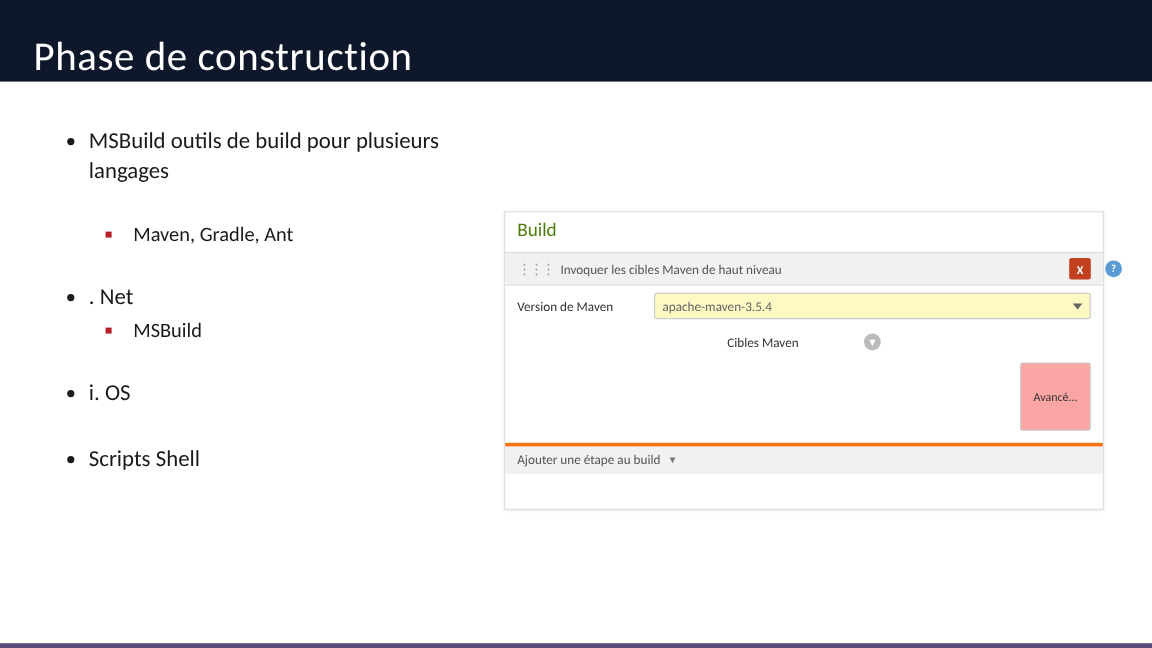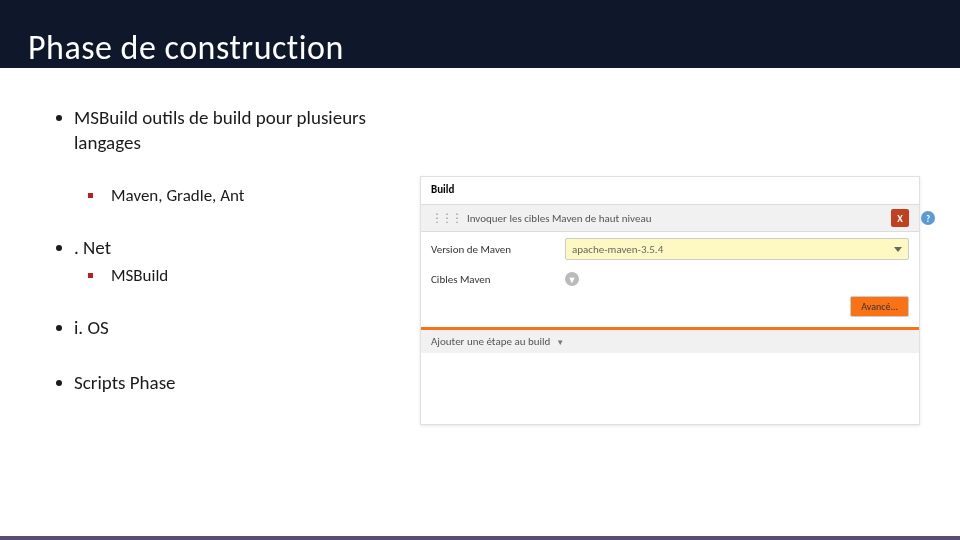--- a/index.html
+++ b/index.html
@@ -7,34 +7,34 @@
     .header { background: #0f172a; height: 68px; display: flex; align-items: flex-end; padding-left: 28px; }
     .header h1 { color: #fff; font-weight: 400; font-size: 34px; letter-spacing: 0.5px; }
     .content { padding: 38px 0 0 56px; display: flex; }
     .left-col { width: 340px; }
     .bullet-item { display: flex; align-items: flex-start; margin-bottom: 26px; font-size: 19px; color: #1a1a1a; line-height: 1.3; }
     .bullet-item .dot { width: 6px; height: 6px; background: #1a1a1a; border-radius: 50%; margin-top: 9px; margin-right: 12px; flex-shrink: 0; }
     .sub-bullet { display: flex; align-items: flex-start; font-size: 17px; color: #1a1a1a; margin-left: 32px; margin-top: 4px; margin-bottom: 0; }
     .sub-bullet .sq { width: 5px; height: 5px; background: #b81f24; margin-top: 8px; margin-right: 18px; flex-shrink: 0; }
     .section { margin-bottom: 30px; }
     .screenshot { margin-left: 24px; margin-top: 70px; width: 500px; background: #fff; border: 1px solid #e0e0e0; box-shadow: 0 1px 3px rgba(0,0,0,0.1); font-size: 11px; }
-    .ss-title { font-weight: 700; color: #000000; padding: 6px 10px 8px 10px; font-size: 11px; }
+    .ss-title { font-weight: 400; color: #4d7c0f; padding: 6px 10px 8px 10px; font-size: 16px; }
     .ss-row { display: flex; align-items: center; padding: 4px 10px; color: #555; position: relative; }
     .ss-row.hdr { background: #f1f1f1; border-top: 1px solid #ddd; border-bottom: 1px solid #ddd; justify-content: space-between; }
     .ss-row.hdr .lbl { display: flex; align-items: center; gap: 6px; }
     .ss-handle { color: #999; letter-spacing: -2px; font-size: 12px; }
     .ss-del { width: 18px; height: 18px; background: #c04020; border-radius: 2px; display: flex; align-items: center; justify-content: center; color: #fff; font-size: 10px; font-weight: 700; }
     .ss-help { position: absolute; right: -16px; top: 6px; width: 14px; height: 14px; border-radius: 50%; background: #5b9bd5; color: #fff; font-size: 9px; display: flex; align-items: center; justify-content: center; font-weight: 700; }
-    .ss-field { display: flex; align-items: center; padding: 6px 10px; gap: 24px; }
+    .ss-field { display: flex; align-items: center; padding: 6px 10px; gap: 4px; justify-content: center; }
     .ss-field .flabel { width: 110px; color: #333; font-size: 11px; }
     .ss-field .finput { flex: 1; height: 22px; border: 1px solid #ccc; background: #fef9c3; padding: 0 6px; display: flex; align-items: center; color: #666; font-size: 11px; border-radius: 2px; position: relative; }
     .ss-field .finput.sel::after { content: ''; position: absolute; right: 6px; top: 8px; border-left: 4px solid transparent; border-right: 4px solid transparent; border-top: 5px solid #666; }
     .ss-field .fend { width: 14px; height: 14px; border-radius: 50%; background: #bbb; color: #fff; font-size: 9px; display: flex; align-items: center; justify-content: center; font-weight: 700; }
     .ss-adv { display: flex; justify-content: flex-end; padding: 4px 10px 10px 10px; }
-    .ss-adv .btn { border: 1px solid #ccc; background: #f97316; padding: 3px 10px; font-size: 10px; color: #333; border-radius: 2px; }
+    .ss-adv .btn { border: 1px solid #ccc; background: #fca5a5; padding: 21px 10px; font-size: 10px; color: #333; border-radius: 2px; }
     .ss-add { background: #f1f1f1; border-top: 3px solid #f97316; padding: 5px 10px; display: flex; align-items: center; color: #555; gap: 6px; }
     .ss-add .chev { font-size: 8px; color: #777; }
     .footer { position: absolute; bottom: 0; left: 0; right: 0; height: 4px; background: #5a4a7a; }
   </style>
 </head>
 <body>
 
 <div class="header">
   <h1>Phase de construction</h1>
 </div>
@@ -70,21 +70,21 @@
     <div class="section">
       <div class="bullet-item">
         <span class="dot"></span>
         <span>i. OS</span>
       </div>
     </div>
 
     <div class="section">
       <div class="bullet-item">
         <span class="dot"></span>
-        <span>Scripts Phase</span>
+        <span>Scripts Shell</span>
       </div>
     </div>
 
   </div>
 
   <div class="screenshot">
     <div class="ss-title">Build</div>
     <div class="ss-row hdr">
       <div class="lbl">
         <span class="ss-handle">⋮⋮⋮</span>

